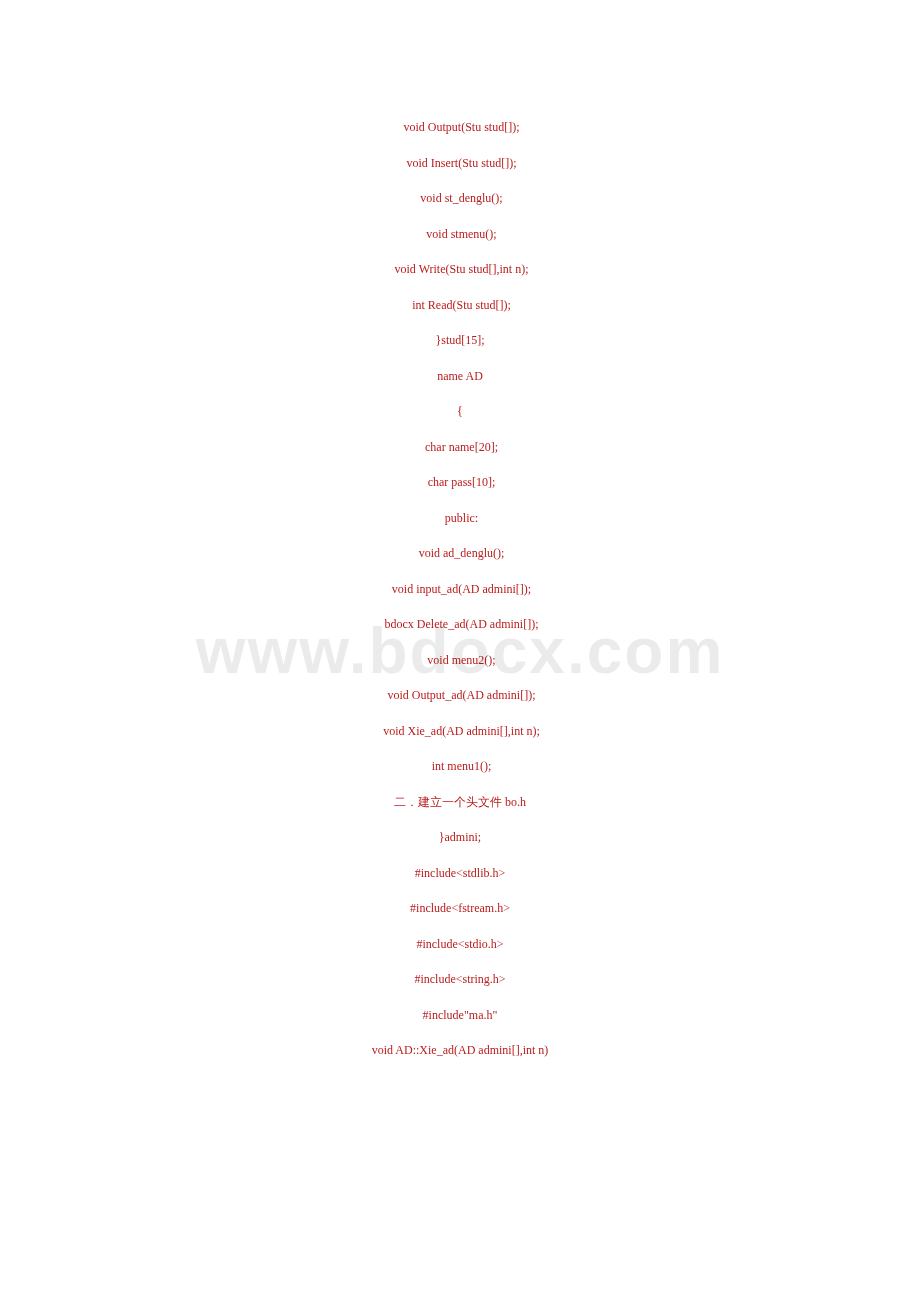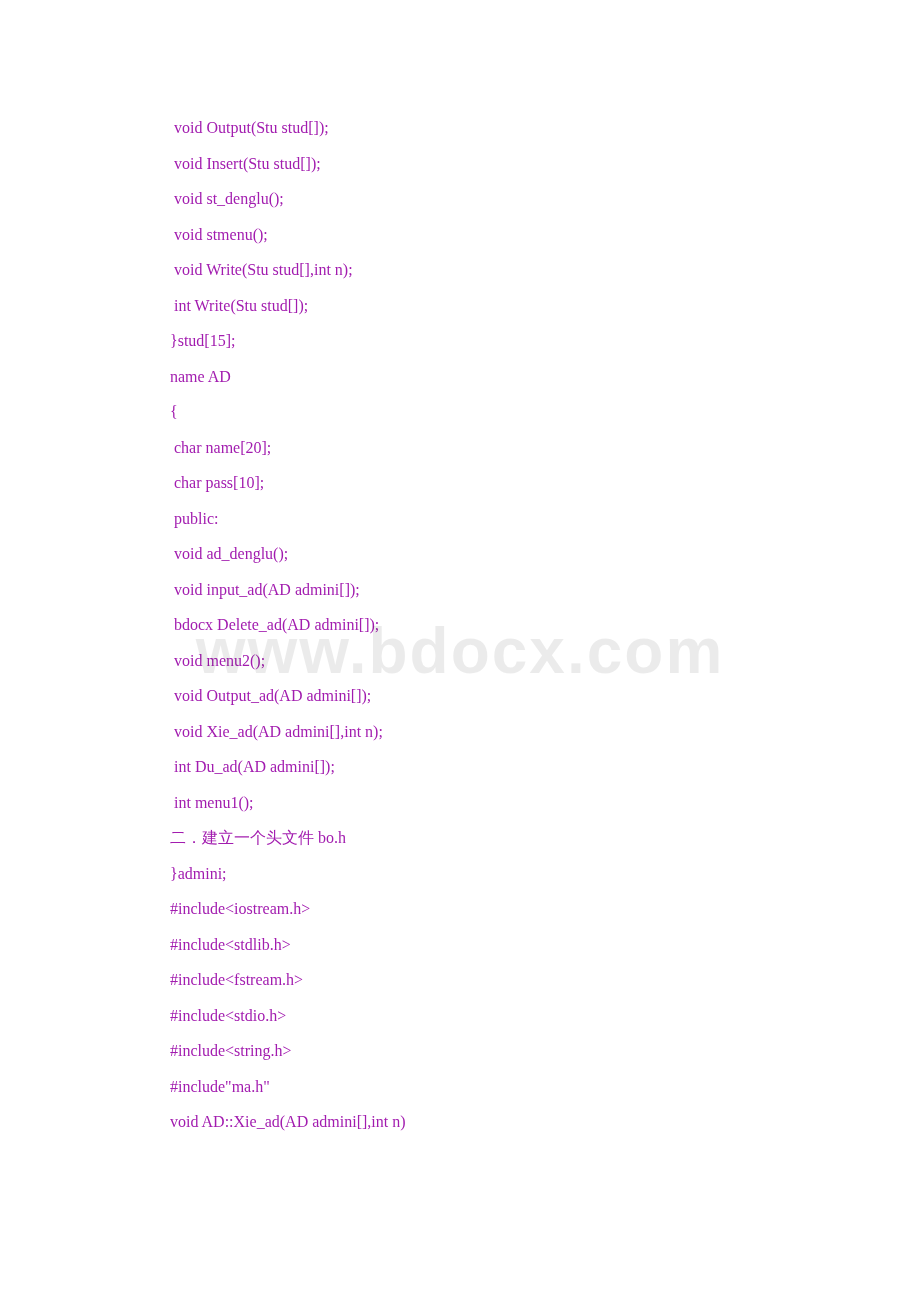--- a/index.html
+++ b/index.html
@@ -1,18 +1,18 @@
 <!DOCTYPE html>
 <html><head>
 <meta charset="utf-8">
 <style>
   * { margin: 0; padding: 0; box-sizing: border-box; }
   html, body { width: 920px; height: 1302px; background: #ffffff; font-family: "Times New Roman", serif; }
   .page { position: relative; width: 920px; height: 1302px; padding: 110px 170px 100px 170px; }
-  .line { font-size: 16px; line-height: 35.5px; color: #a21caf; white-space: pre; }
+  .line { font-size: 12px; line-height: 35.5px; color: #b91c1c; white-space: pre; text-align: center; }
   .watermark {
     position: absolute;
     top: 50%;
     left: 50%;
     transform: translate(-50%, -50%);
     font-size: 64px;
     font-weight: 700;
     color: rgba(0,0,0,0.08);
     letter-spacing: 2px;
     pointer-events: none;
@@ -23,38 +23,36 @@
 <body>
 
 <div class="page">
   <div class="watermark">www.bdocx.com</div>
   <div>
     <div class="line"> void Output(Stu stud[]);</div>
     <div class="line"> void Insert(Stu stud[]);</div>
     <div class="line"> void st_denglu();</div>
     <div class="line"> void stmenu();</div>
     <div class="line"> void Write(Stu stud[],int n);</div>
-    <div class="line"> int Write(Stu stud[]);</div>
+    <div class="line"> int Read(Stu stud[]);</div>
     <div class="line">}stud[15];</div>
     <div class="line">name AD</div>
     <div class="line">{</div>
     <div class="line"> char name[20];</div>
     <div class="line"> char pass[10];</div>
     <div class="line"> public:</div>
     <div class="line"> void ad_denglu();</div>
     <div class="line"> void input_ad(AD admini[]);</div>
     <div class="line"> bdocx Delete_ad(AD admini[]);</div>
     <div class="line"> void menu2();</div>
     <div class="line"> void Output_ad(AD admini[]);</div>
     <div class="line"> void Xie_ad(AD admini[],int n);</div>
-    <div class="line"> int Du_ad(AD admini[]);</div>
     <div class="line"> int menu1();</div>
     <div class="line">二．建立一个头文件 bo.h</div>
     <div class="line">}admini;</div>
-    <div class="line">#include&lt;iostream.h&gt;</div>
     <div class="line">#include&lt;stdlib.h&gt;</div>
     <div class="line">#include&lt;fstream.h&gt;</div>
     <div class="line">#include&lt;stdio.h&gt;</div>
     <div class="line">#include&lt;string.h&gt;</div>
     <div class="line">#include"ma.h"</div>
     <div class="line">void AD::Xie_ad(AD admini[],int n)</div>
   </div>
 </div>
 
 </body></html>

